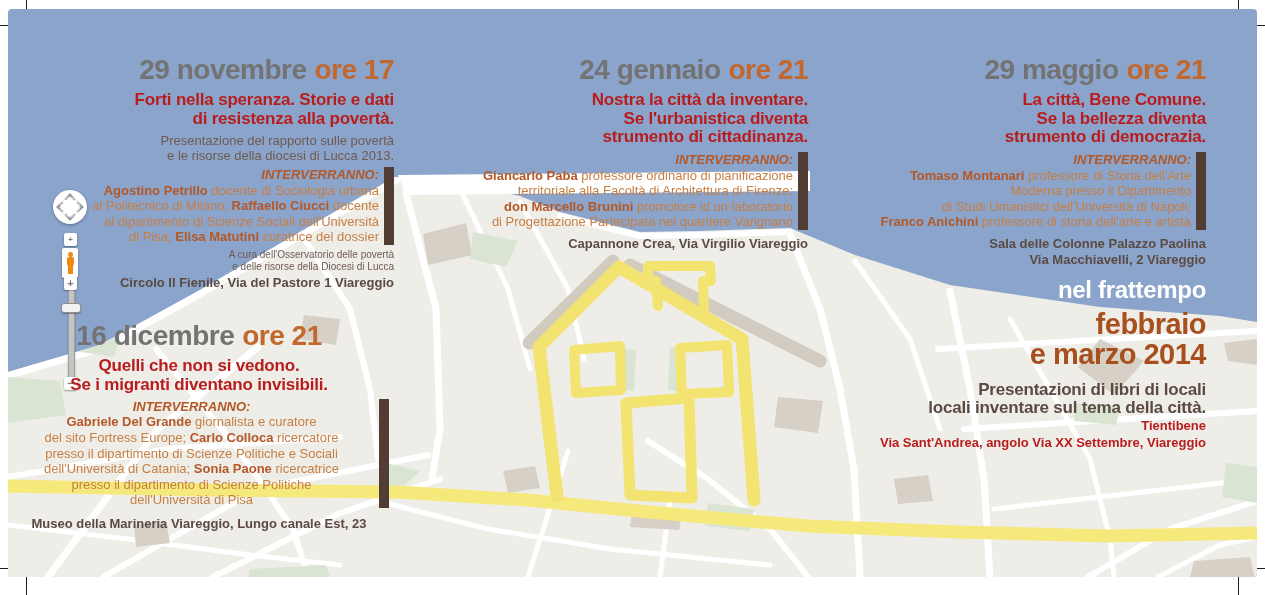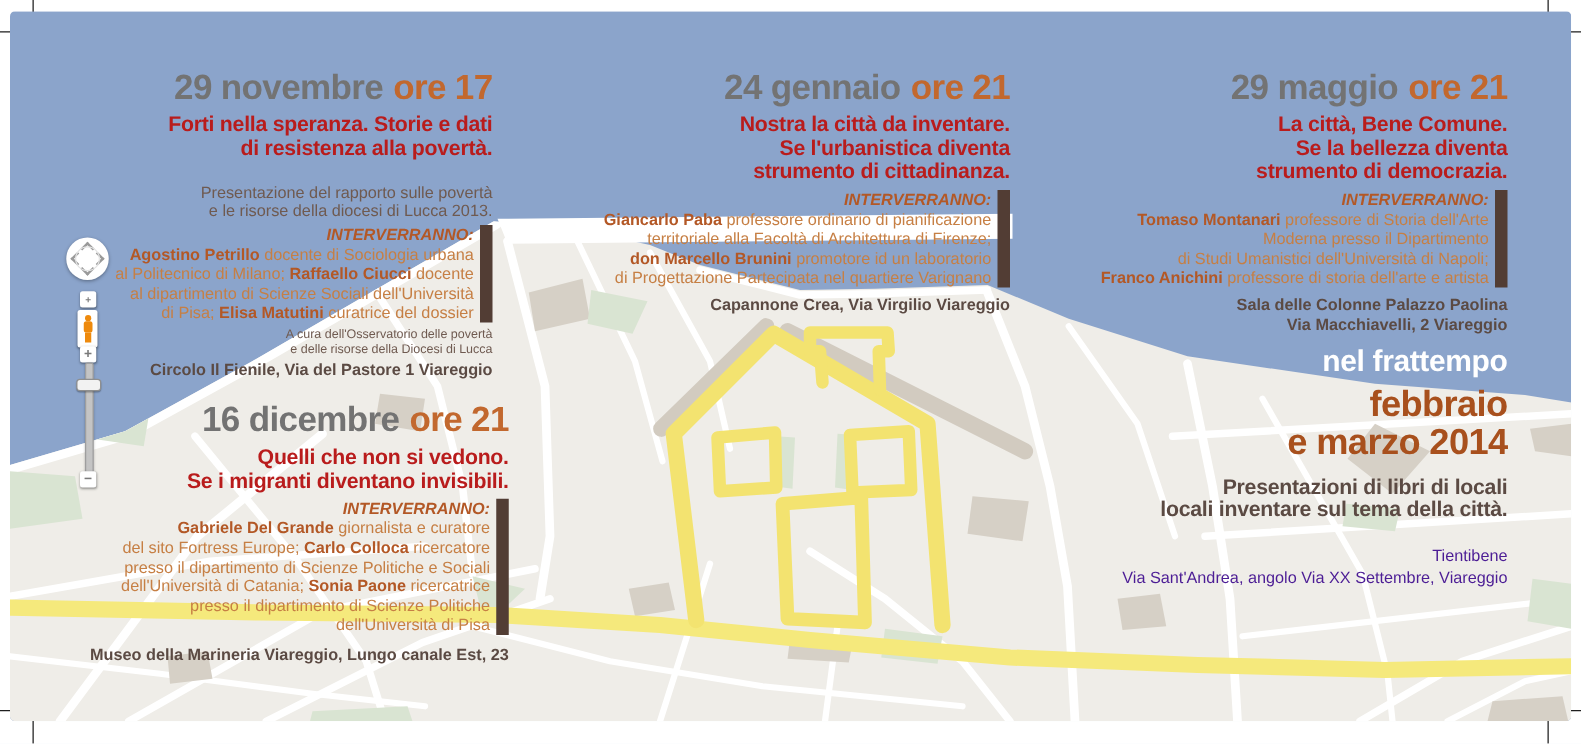--- a/index.html
+++ b/index.html
@@ -7,44 +7,44 @@
   .canvas{position:relative;width:1265px;height:595px;background:#fff;overflow:hidden;}
   
   .crop{position:absolute;background:#1e1e1e;}
   
   .flyer{position:absolute;left:8px;top:9px;width:1249px;height:568px;border-radius:4px;overflow:hidden;}
   .flyer svg{position:absolute;left:0;top:0;}
 
   
   .col{position:absolute;text-align:right;}
   #col1 {right:863px;top:46px;width:370px;}
-  #col1b{right:850px;top:312px;width:380px;}
+  #col1b{right:868px;top:312px;width:380px;text-align:center;}
   #col2 {right:449px;top:46px;width:430px;}
   #col3 {right:51px;top:46px;width:420px;}
   #col3b{right:51px;top:268px;width:430px;}
 
   .evh{font-size:28px;font-weight:bold;letter-spacing:-0.5px;line-height:1.05;white-space:nowrap;}
   .evh .d{color:#737373;}
   .evh .t{color:#c2682e;margin-left:8px;}
   .title{margin-top:7px;font-size:17px;font-weight:bold;color:#b91c1c;line-height:1.07;letter-spacing:-0.2px;}
-  .desc{margin-top:18px;font-size:13px;color:#6f5a50;line-height:1.2;}
+  .desc{margin-top:5px;font-size:13px;color:#6f5a50;line-height:1.2;}
   .spk{margin-top:3px;border-right:10px solid #523d34;padding-right:5px;}
   #col2 .spk,#col3 .spk{margin-top:6px;}
   .interv{font-size:13px;font-weight:bold;color:#b35826;line-height:1.2;font-style:italic;}
   .spk .ln{font-size:13px;color:#c67f44;line-height:1.2;}
   .sb{font-weight:bold;color:#b35826;}
   .note{margin-top:4px;font-size:10px;color:#6f5a50;line-height:1.2;}
   .venue{margin-top:2px;font-size:13px;font-weight:bold;color:#5b4a43;line-height:1.2;}
   #col1b .venue{margin-top:8px;}
   #col2 .venue,#col3 .venue{margin-top:6px;}
 
   .interim-label{font-size:24px;font-weight:bold;color:#ffffff;letter-spacing:-0.3px;line-height:1.05;}
   .period{margin-top:8px;font-size:29px;font-weight:bold;color:#a8501d;line-height:1.03;letter-spacing:-0.5px;text-align:right;}
   .interim-title{margin-top:11px;font-size:17px;font-weight:bold;color:#5b4a43;line-height:1.07;letter-spacing:-0.2px;}
-  .interim-venue{margin-top:20px;font-size:13px;font-weight:normal;color:#4c1d95;line-height:1.25;}
+  .interim-venue{margin-top:1px;font-size:13px;font-weight:bold;color:#b91c1c;line-height:1.25;}
 
   
   .pan{position:absolute;left:45px;top:181px;width:34px;height:34px;background:#fff;border-radius:50%;box-shadow:0 1px 3px rgba(0,0,0,.35);}
   .pan::after{content:"";position:absolute;inset:7px;border:1px solid #e3e3e3;border-radius:50%;}
   .chev{position:absolute;width:6px;height:6px;border-left:2px solid #9a9a9a;border-top:2px solid #9a9a9a;}
   .chev.up{left:13px;top:5px;transform:rotate(45deg);}
   .chev.down{left:13px;bottom:5px;transform:rotate(225deg);}
   .chev.left{left:5px;top:13px;transform:rotate(-45deg);}
   .chev.right{right:5px;top:13px;transform:rotate(135deg);}
   .mbtn{position:absolute;background:#fff;border-radius:2px;box-shadow:0 1px 2px rgba(0,0,0,.4);color:#7a7a7a;font-size:11px;font-weight:bold;text-align:center;line-height:13px;width:13px;height:13px;}

